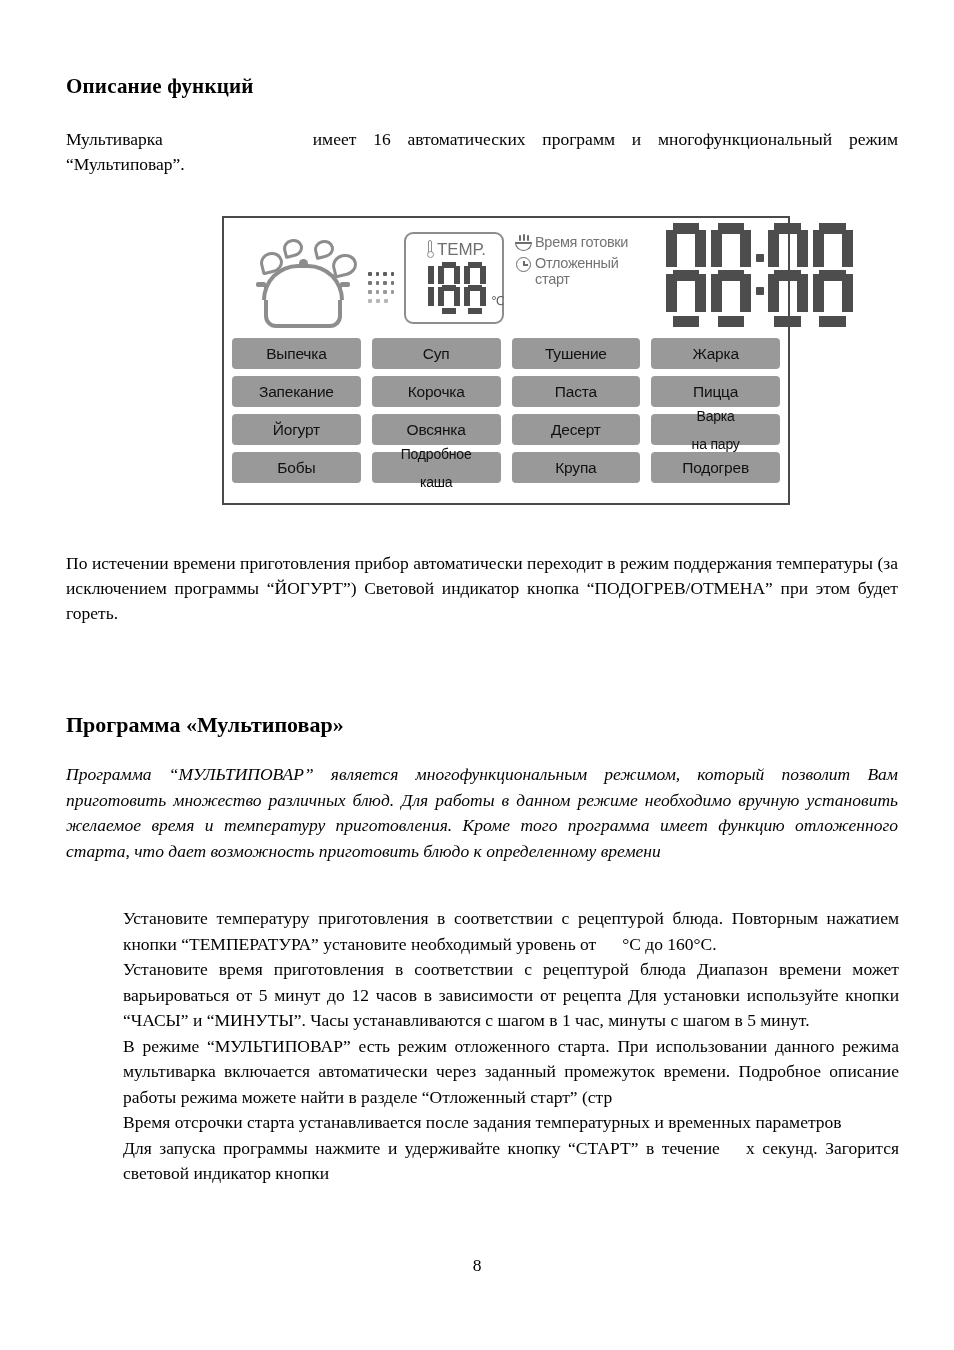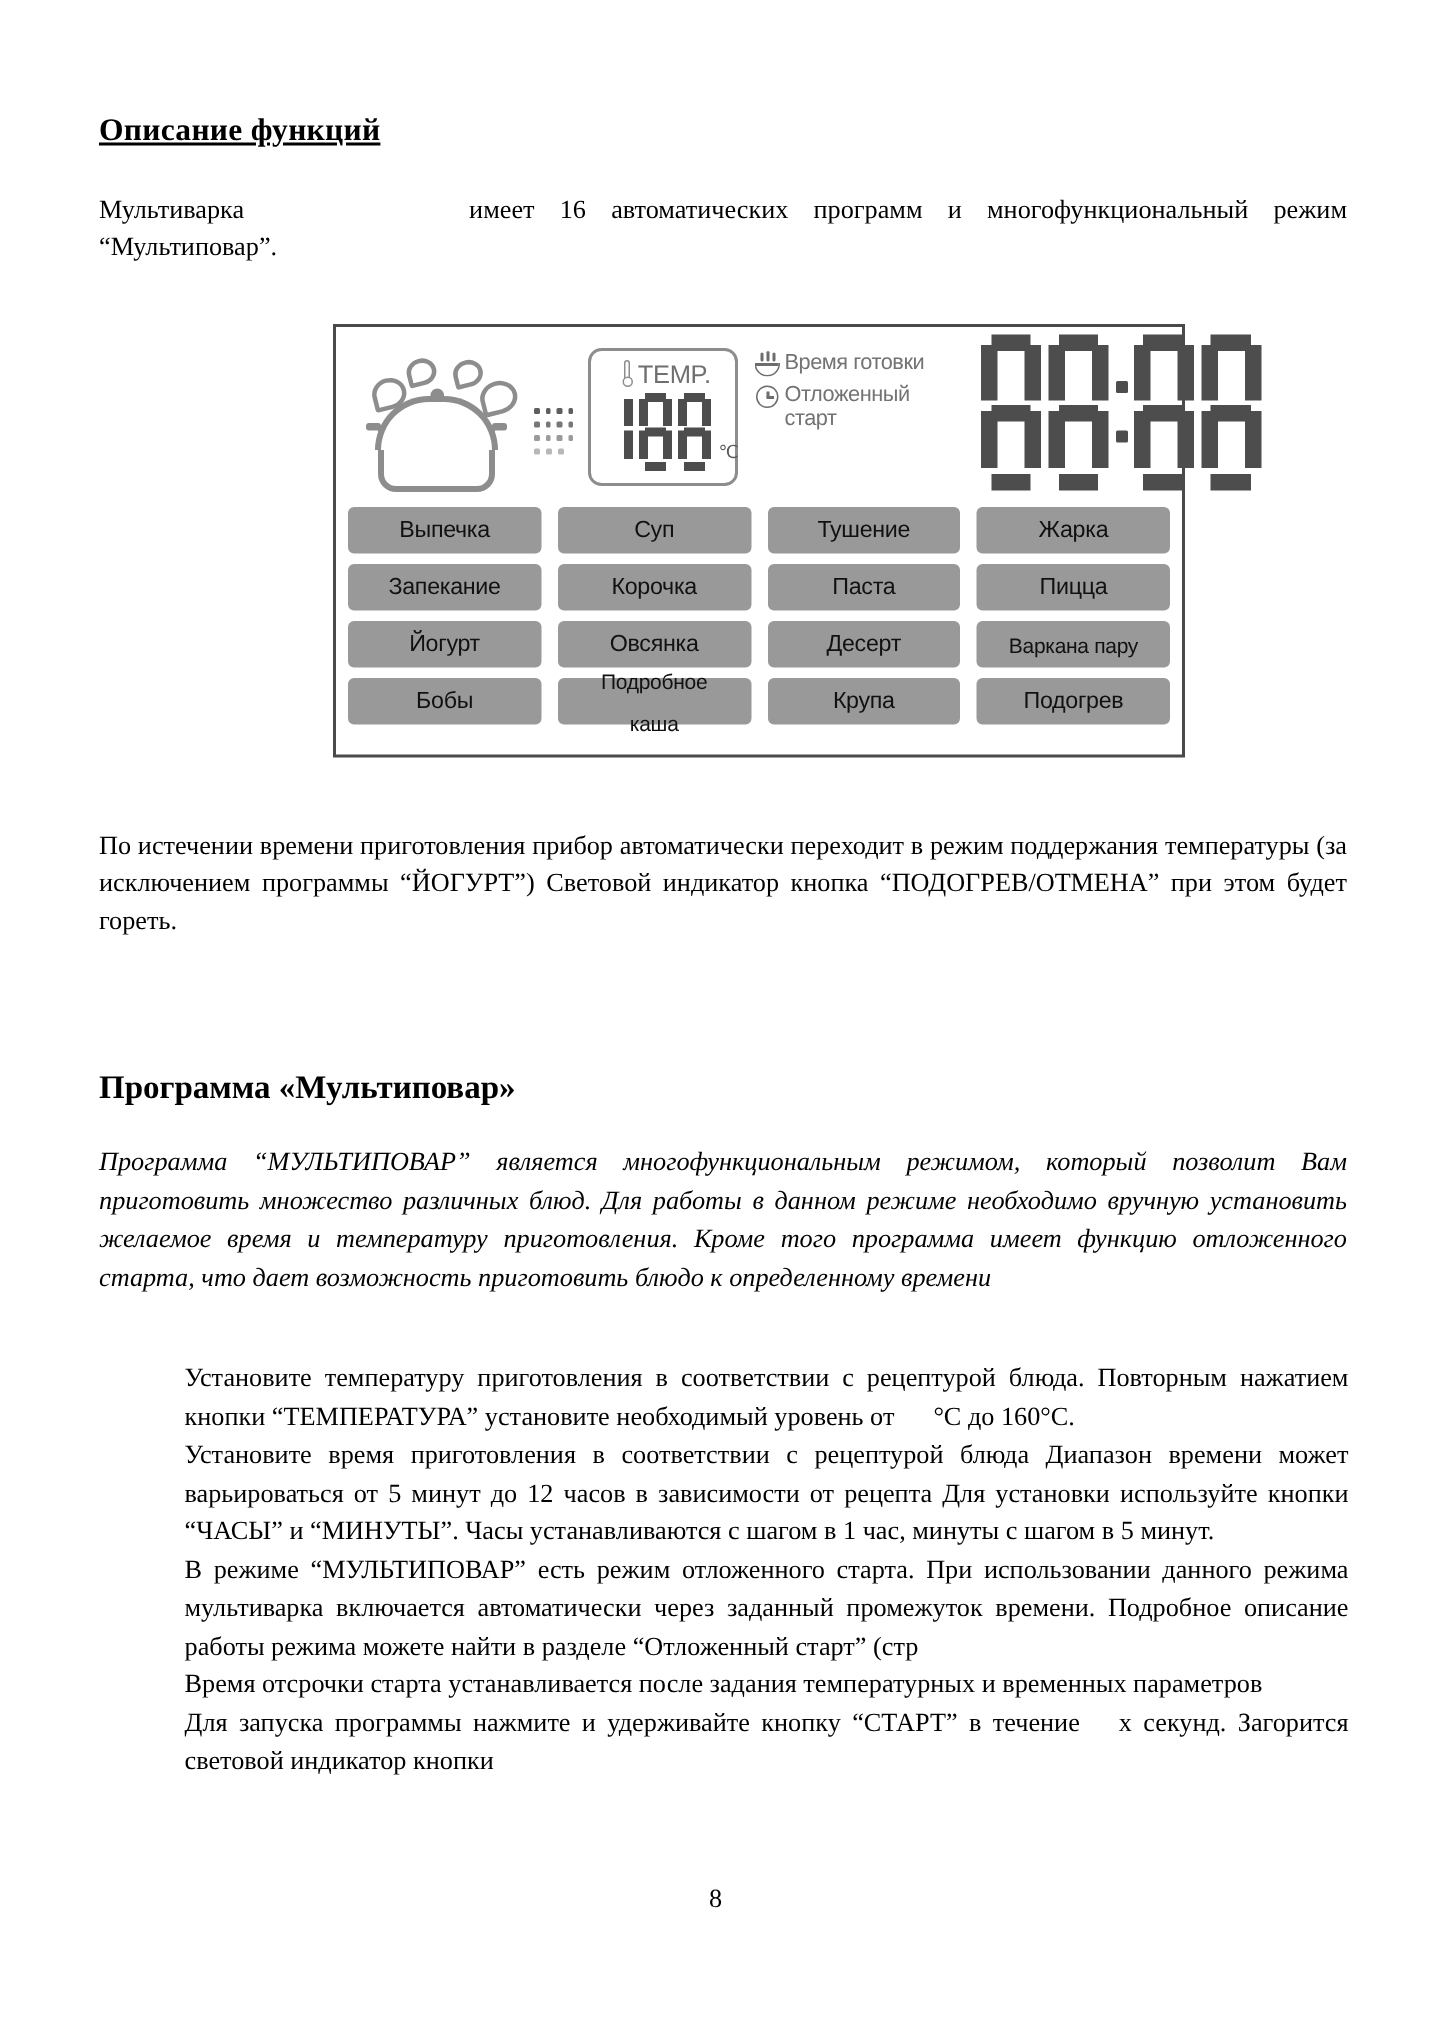--- a/index.html
+++ b/index.html
@@ -28,21 +28,20 @@
     top: 74px;
     width: 832px;
   }
 
   
   h1.doc-title {
     font-size: 21px;
     font-weight: bold;
     margin: 0 0 28px 0;
     letter-spacing: 0.2px;
-    text-decoration: underline;
   }
   p.body-par {
     font-size: 17.5px;
     line-height: 25px;
     text-align: justify;
     margin: 0;
   }
   .gap-brand {
     display: inline-block;
     width: 150px;
@@ -93,21 +92,21 @@
   }
   .panel {
     position: absolute;
     inset: 0;
     border: 2px solid #4a4a4a;
     box-sizing: border-box;
     background: #ffffff;
   }
   .lcd-top {
     position: absolute;
-    left: 0; top: 0;
+    left: 12px; top: 0;
     width: 568px;
     height: 155px;
   }
 
   
   .pot-icon {
     position: absolute;
     left: 18px;
     top: 10px;
     width: 112px;
@@ -587,21 +586,21 @@
         </div>
         <div class="prog-btn" title="Йогурт">
           <span>Йогурт</span>
         </div>
         <div class="prog-btn" title="Овсянка">
           <span>Овсянка</span>
         </div>
         <div class="prog-btn" title="Десерт">
           <span>Десерт</span>
         </div>
-        <div class="prog-btn two-line" title="Варка на пару" style="flex-direction: row;">
+        <div class="prog-btn two-line" title="Варка на пару" style="flex-direction: column;">
           <span>Варка</span>
           <br>
           <span>на пару</span>
         </div>
         <div class="prog-btn" title="Бобы">
           <span>Бобы</span>
         </div>
         <div class="prog-btn two-line" title="Молочная каша" style="flex-direction: column;">
           <span>Подробное</span>
           <br>

